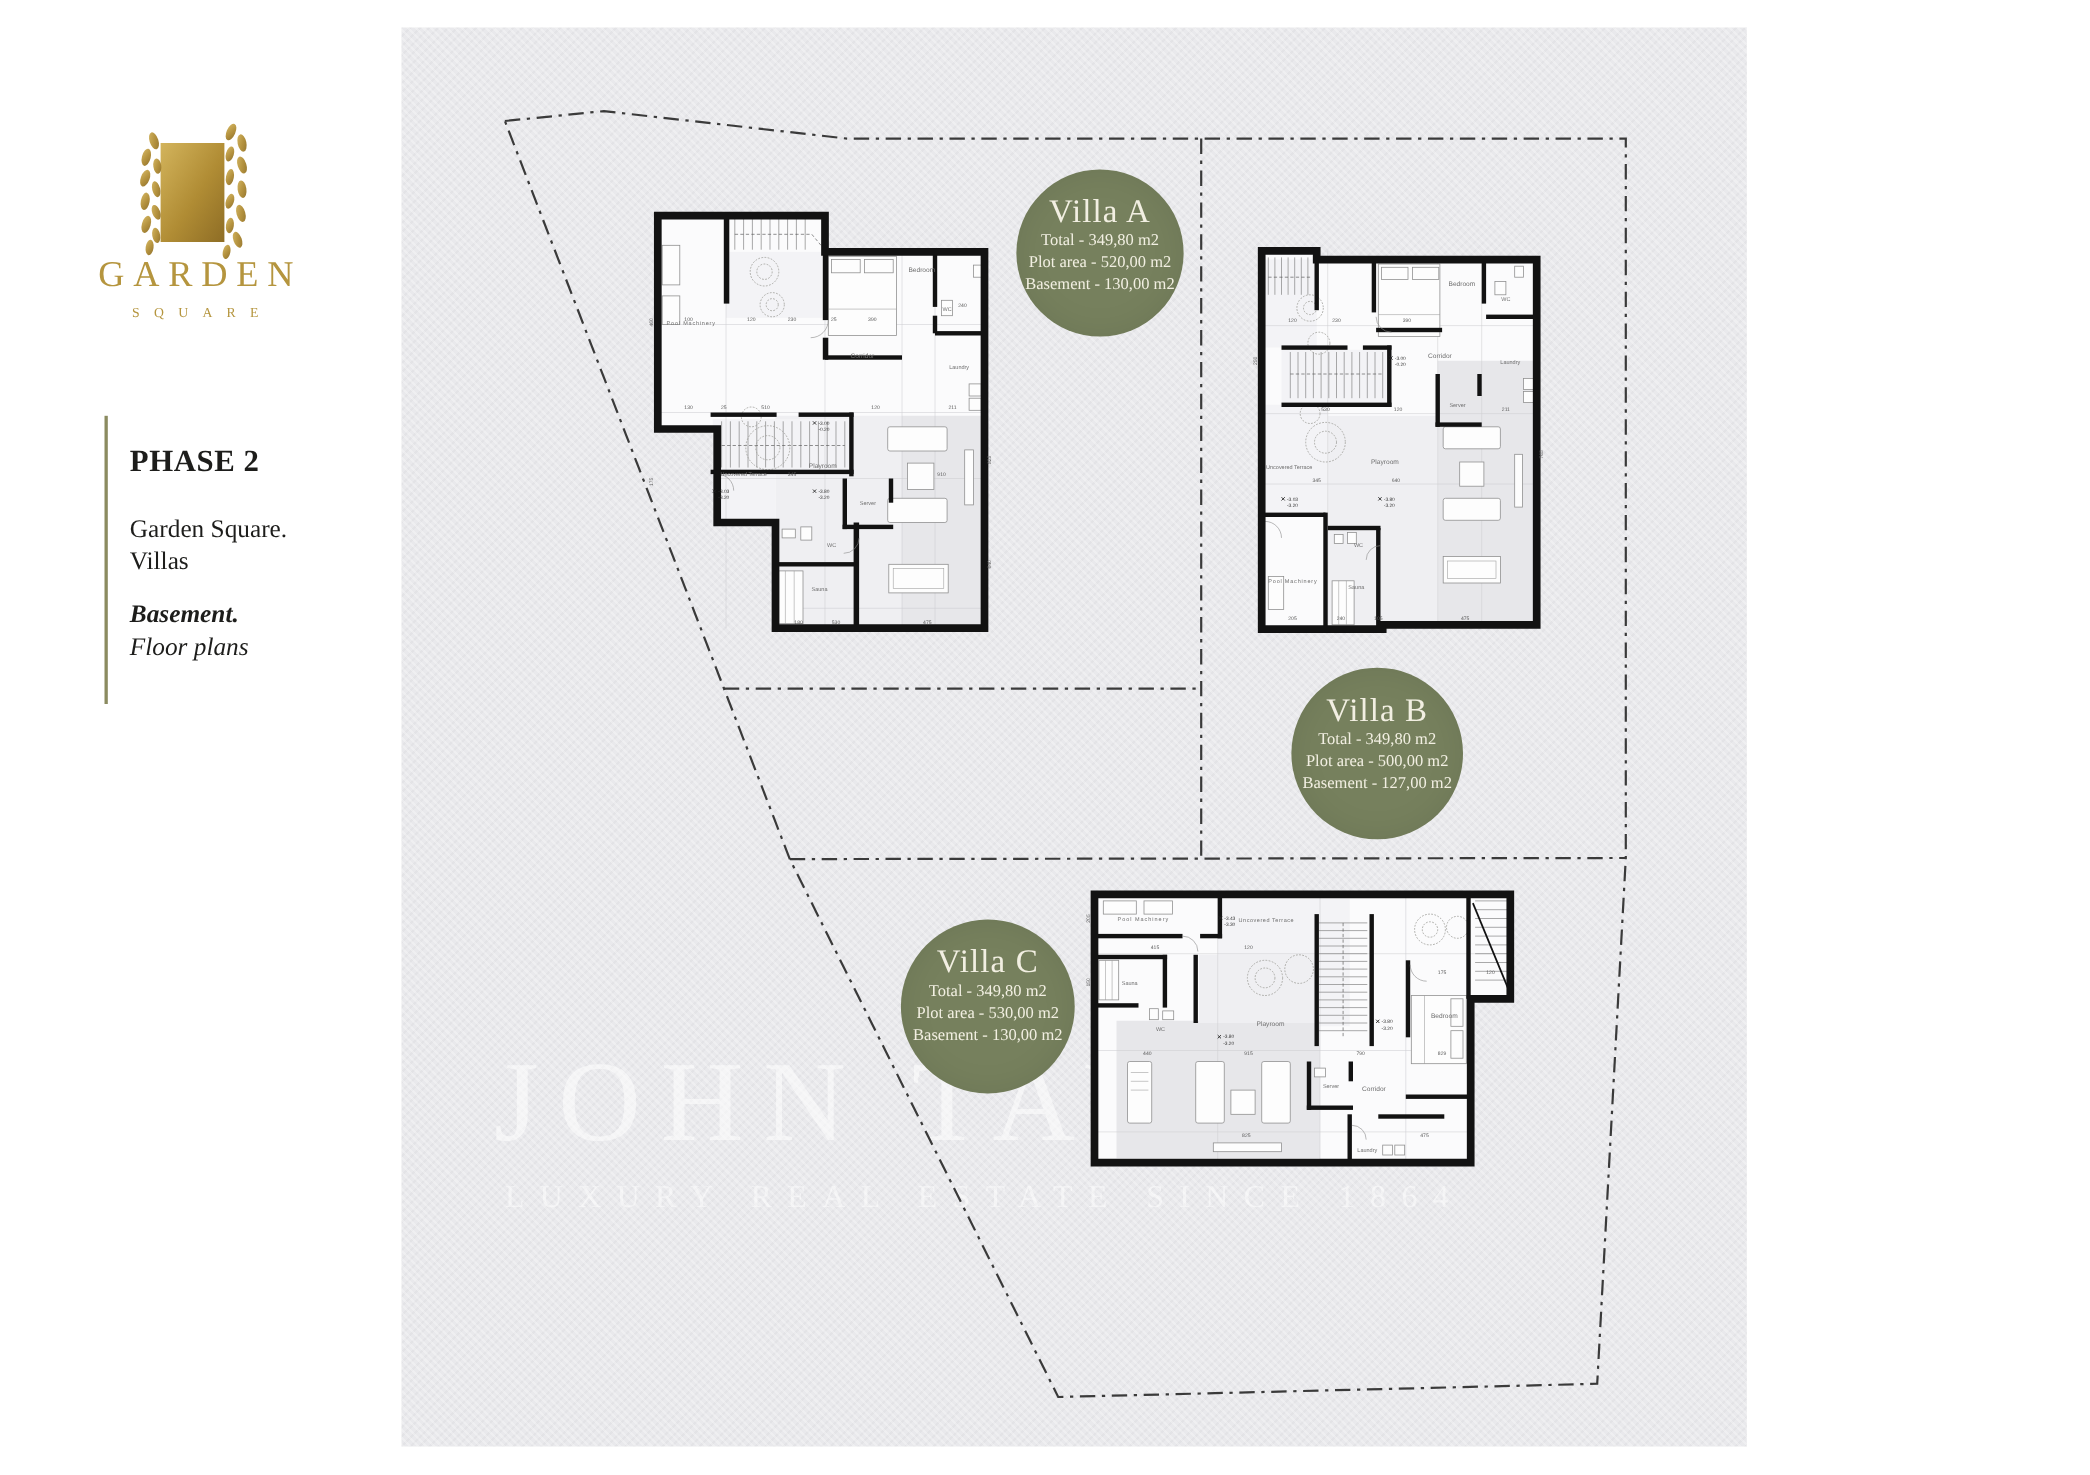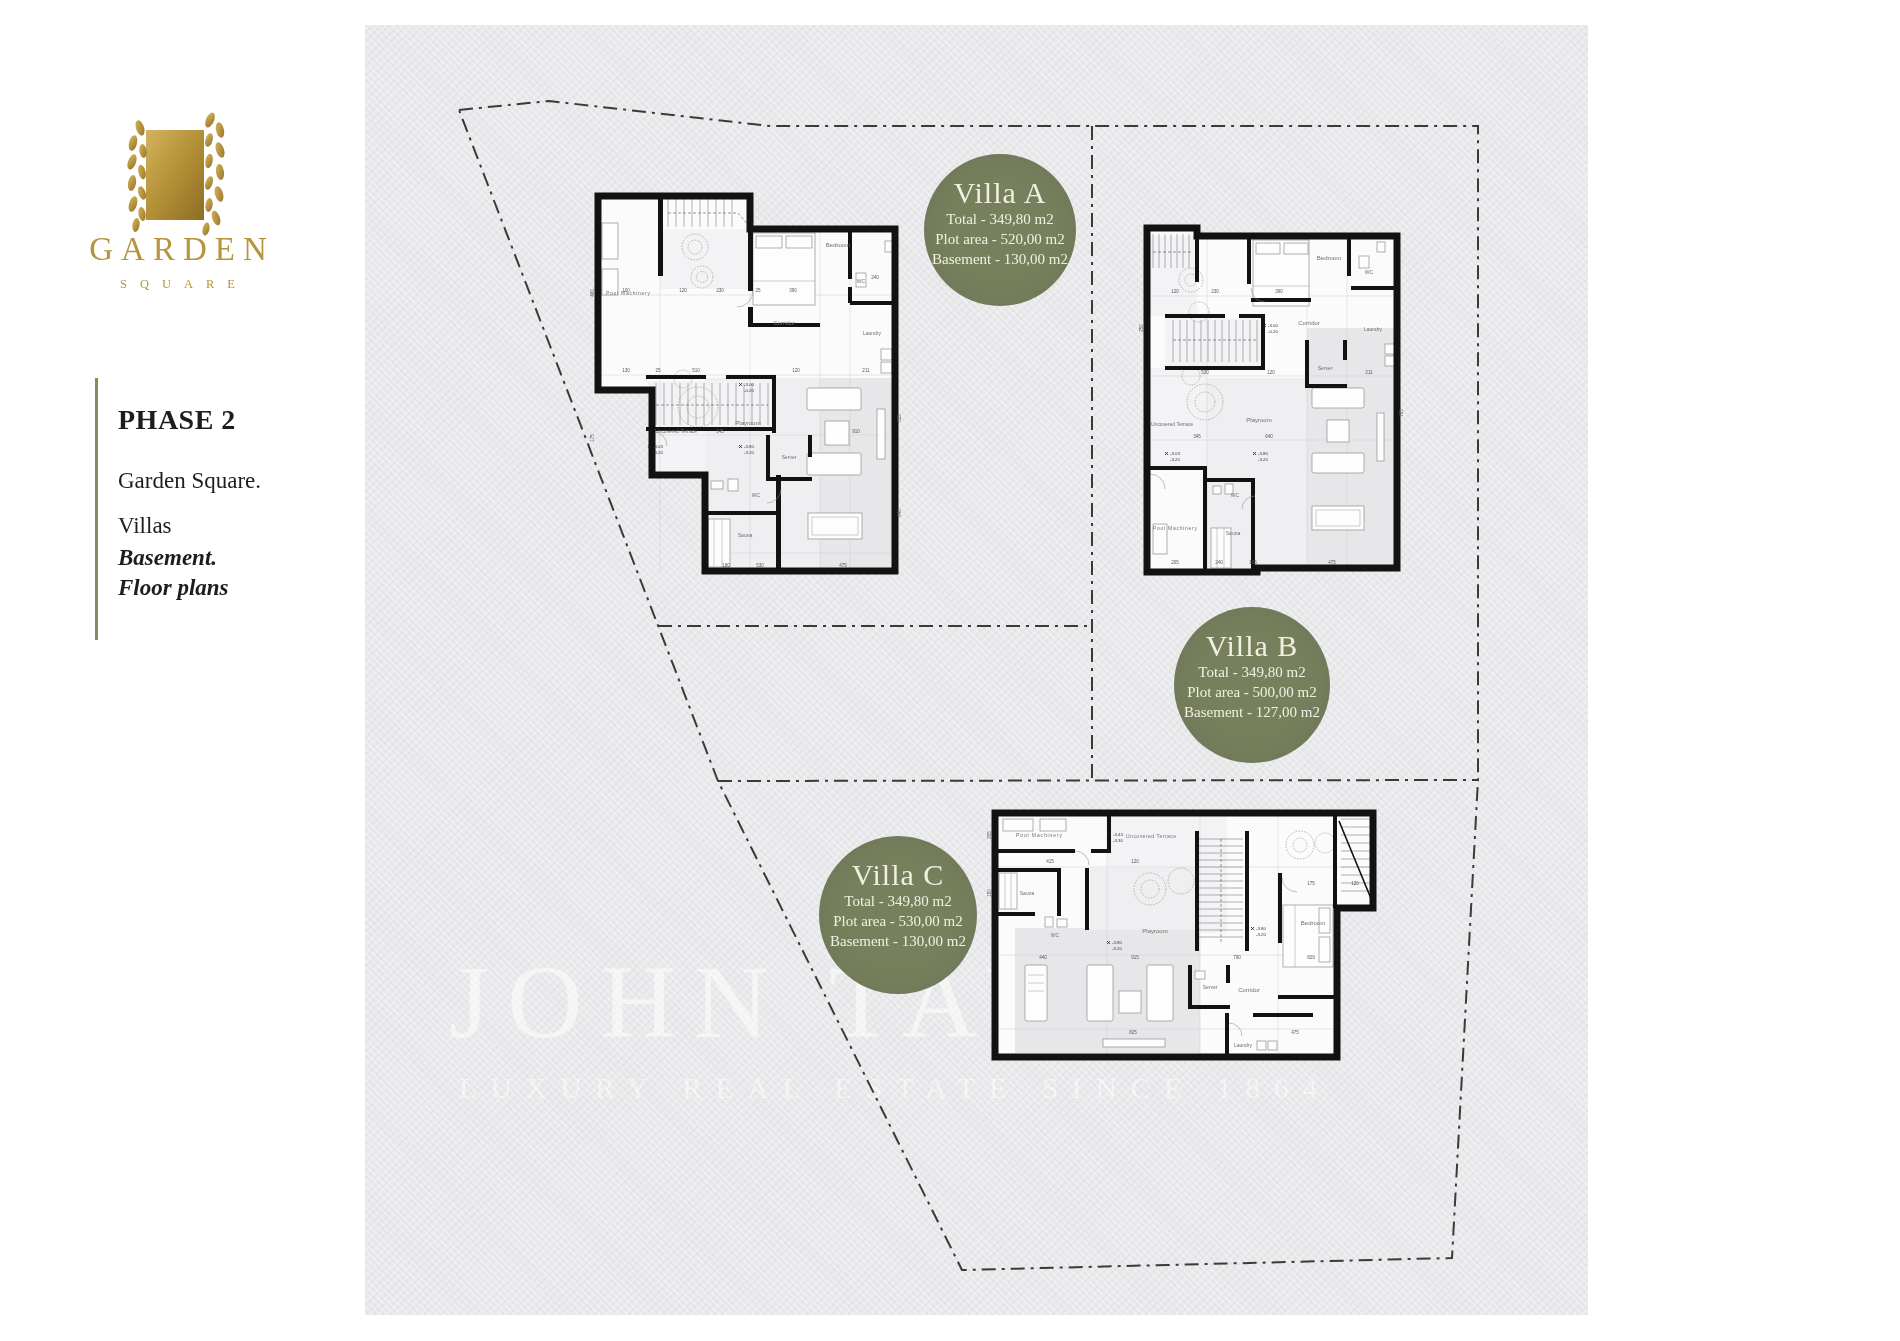--- a/index.html
+++ b/index.html
@@ -19,23 +19,23 @@
   .badge{position:absolute;border-radius:50%;background:#76805d;color:#f2efe2;text-align:center;
          box-shadow:inset 0 0 30px rgba(0,0,0,.08);}
   .badge .bt{font-size:30px;margin-top:22px;letter-spacing:1px;}
   .badge .bl{font-size:15px;line-height:1.32;}
   .badge .bl.first{}
   .badge .bl.base{margin-top:0;}
   
   .side-line{position:absolute;left:95px;top:378px;width:3px;height:262px;background:#8b8b60;}
   .s-phase{position:absolute;left:118px;top:404px;font-size:28px;font-weight:bold;color:#1d1d1b;letter-spacing:.5px;}
   .s-proj{position:absolute;left:118px;top:468px;font-size:23px;color:#1d1d1b;}
-  .s-proj2{position:absolute;left:118px;top:497px;font-size:23px;color:#1d1d1b;margin-top:16px;}
+  .s-proj2{position:absolute;left:118px;top:497px;font-size:23px;color:#1d1d1b;}
   .s-sec{position:absolute;left:118px;top:545px;font-size:23px;font-weight:bold;color:#1d1d1b;font-style:italic;}
-  .s-sub{position:absolute;left:118px;top:575px;font-size:23px;font-style:italic;color:#1d1d1b;font-weight:bold;}
+  .s-sub{position:absolute;left:118px;top:575px;font-size:23px;font-style:italic;color:#1d1d1b;}
   
   #logo{position:absolute;left:88px;top:88px;}
   .gold-text{fill:#b5953e;font-family:"Liberation Serif",serif;}
   
   svg.plan{position:absolute;overflow:visible;}
   .floor{fill:#fbfbfc;}
   .zoneA{fill:#e7e7ea;}
   .zoneB{fill:#efeff2;}
   .zoneC{fill:#f3f3f6;}
   .outline{fill:none;stroke:#121212;stroke-width:7;stroke-linejoin:miter;}

